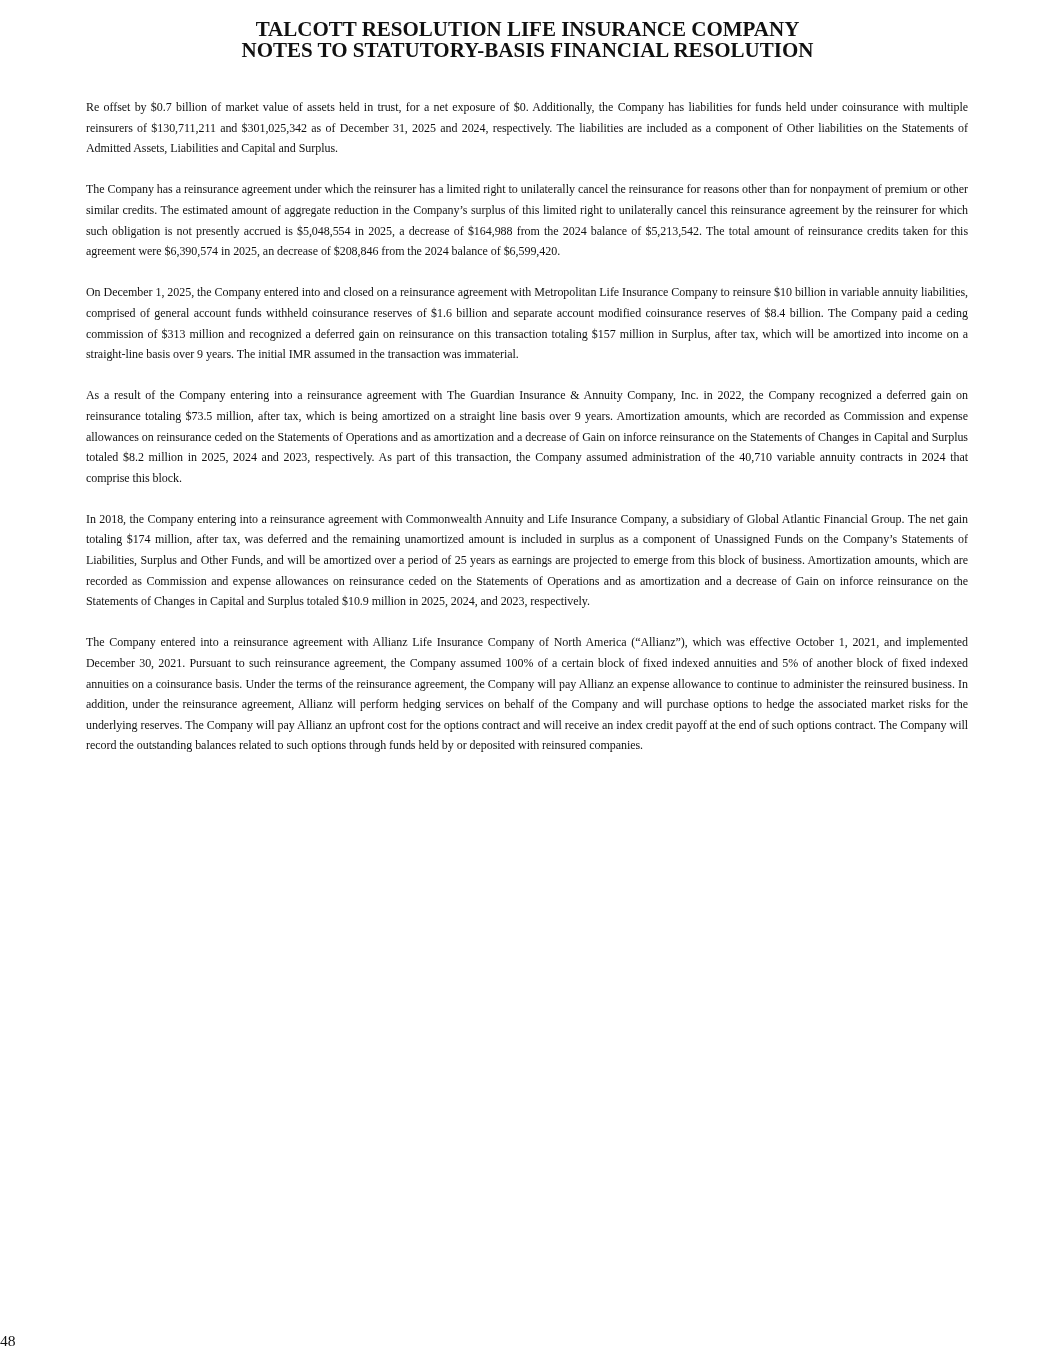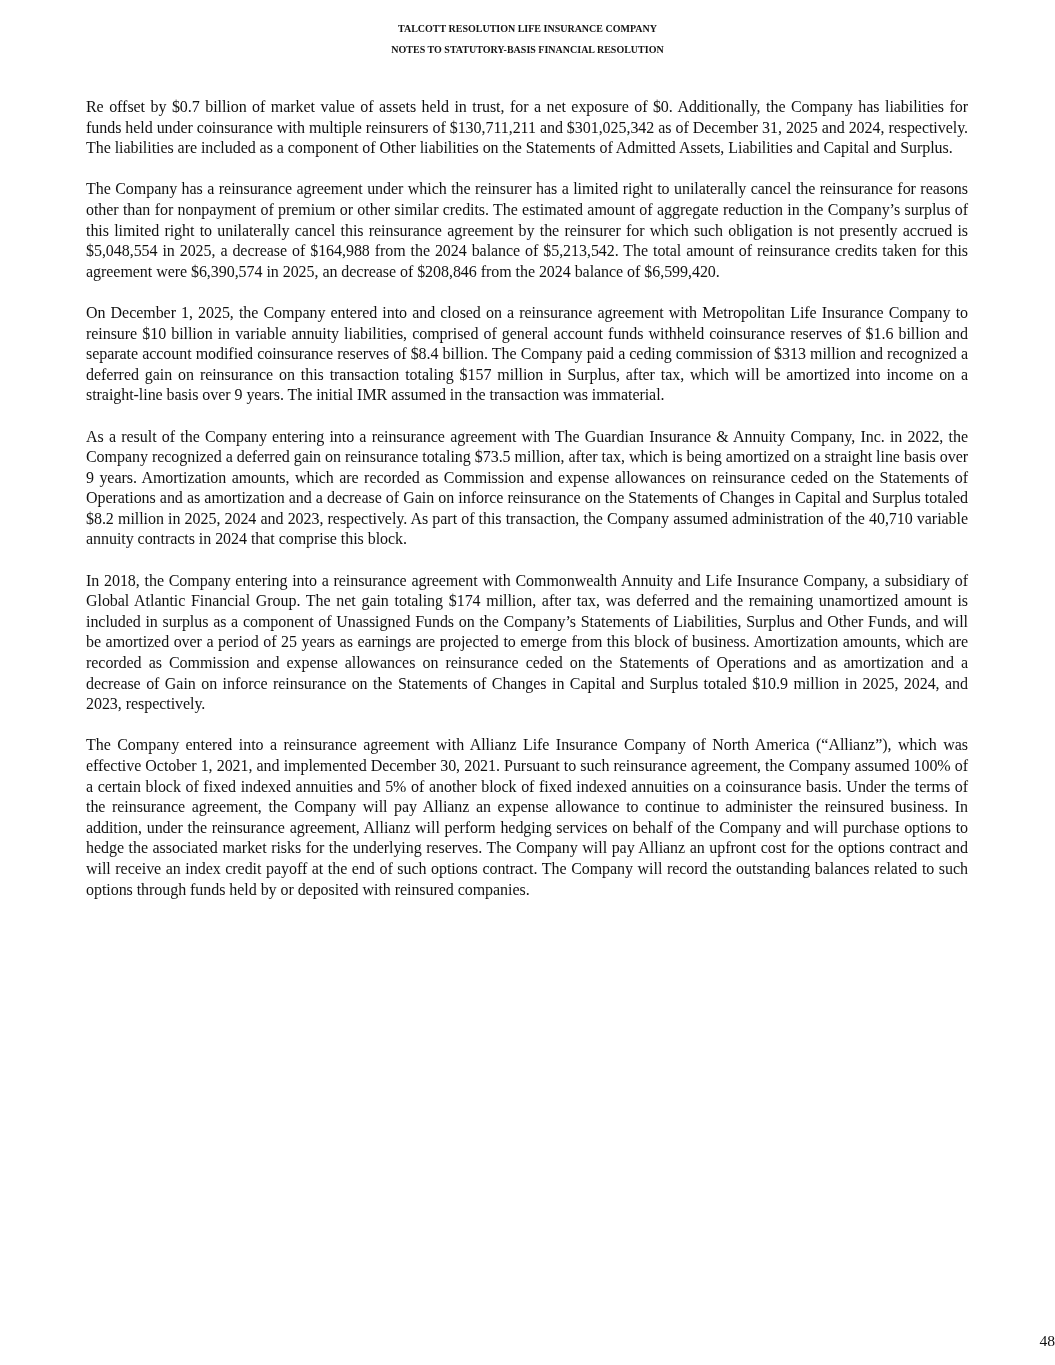--- a/index.html
+++ b/index.html
@@ -2,34 +2,34 @@
 <html><head>
 <meta charset="utf-8">
 <style>
   html, body { margin: 0; padding: 0; background: #ffffff; }
   body {
     width: 1055px; height: 1365px; position: relative; overflow: hidden;
     font-family: "Liberation Serif", serif; color: #111111;
   }
   .header {
     position: absolute; top: 19px; left: 0; width: 1055px;
-    text-align: center; font-weight: bold; font-size: 10px; line-height: 20.5px;
+    text-align: center; font-weight: bold; font-size: 21px; line-height: 20.5px;
   }
   .header div { margin: 0; }
   .body {
     position: absolute; top: 97px; left: 86px; width: 882px;
   }
   .para {
     margin: 0 0 20.6px 0;
-    font-size: 16px; line-height: 20.6px; text-align: justify;
+    font-size: 12px; line-height: 20.6px; text-align: justify;
     letter-spacing: -0.05px;
   }
   .page-number {
     position: absolute; top: 1332px; left: 0; width: 1055px;
-    text-align: right; font-size: 15.6px;
+    text-align: left; font-size: 15.6px;
   }
 </style>
 </head>
 <body>
 
 <div class="header">
   <div>TALCOTT RESOLUTION LIFE INSURANCE COMPANY</div>
   <div>NOTES TO STATUTORY-BASIS FINANCIAL RESOLUTION</div>
 </div>
 

